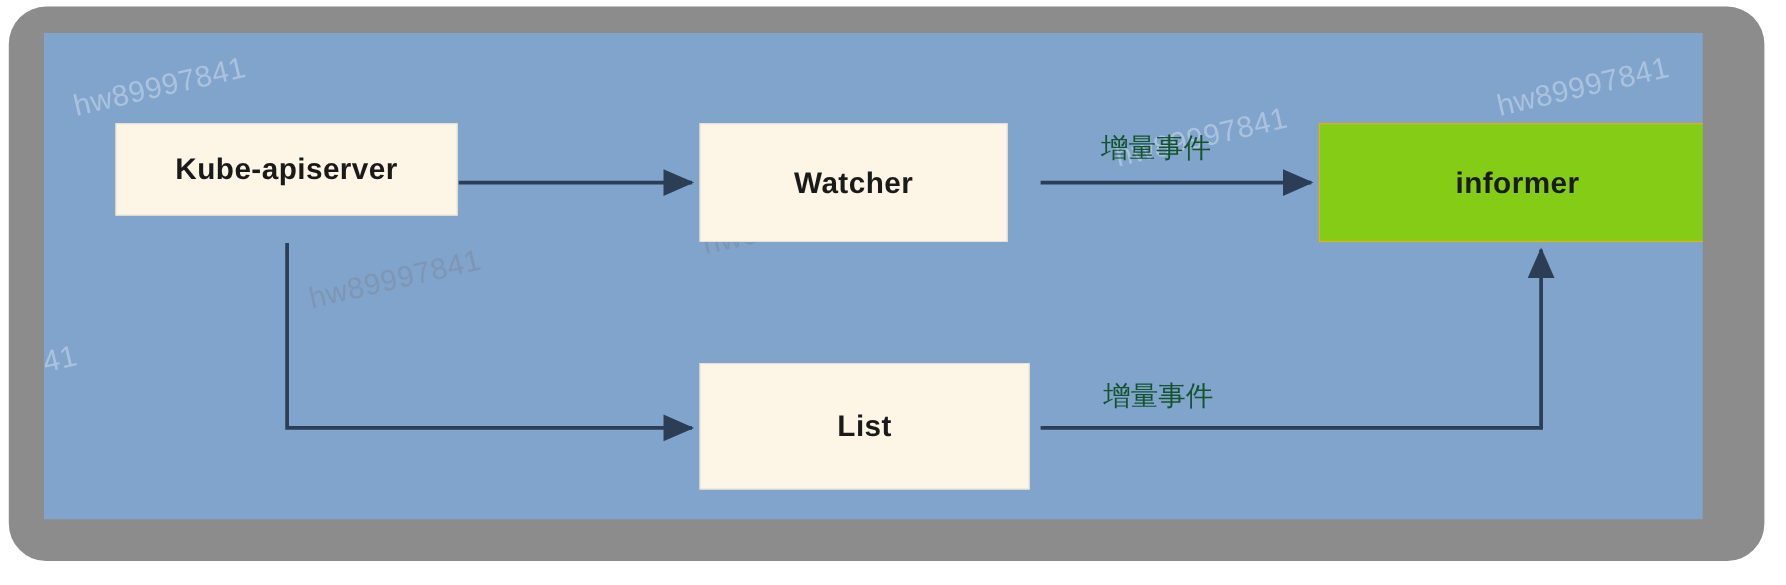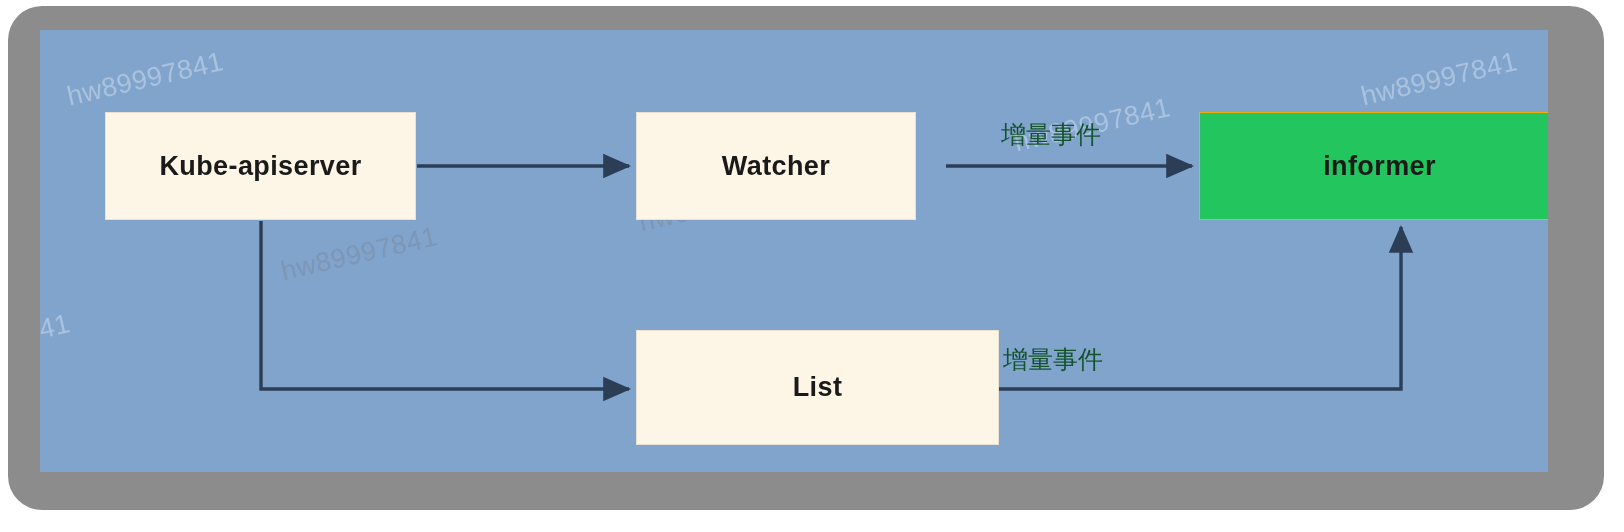--- a/index.html
+++ b/index.html
@@ -70,28 +70,28 @@
     font-weight: bold;
     color: #1a1a1a;
     font-size: 27px;
     letter-spacing: 0.4px;
   }
   .node-cream {
     background: #fdf5e6;
     border: 1px solid #e9e2d2;
   }
   .node-orange {
-    background: #22c55e;
+    background: #84cc16;
     border: 1px solid #f0ae08;
   }
 
-  #node-kube   { left: 65px;  top: 82px;  width: 311px; height: 108px; justify-content: center; }
+  #node-kube   { left: 65px;  top: 82px;  width: 311px; height: 84px; justify-content: center; }
   #node-watcher{ left: 596px; top: 82px;  width: 280px; height: 108px; }
   #node-informer{left: 1159px;top: 82px;  width: 361px; height: 108px; }
-  #node-list   { left: 596px; top: 300px; width: 363px; height: 115px; }
+  #node-list   { left: 596px; top: 300px; width: 300px; height: 115px; }
 
   
   .edge-label {
     position: absolute;
     font-size: 25px;
     font-weight: 400;
     color: #14532d;
     white-space: nowrap;
   }
   #label-incremental { left: 961px; top: 88px; }

